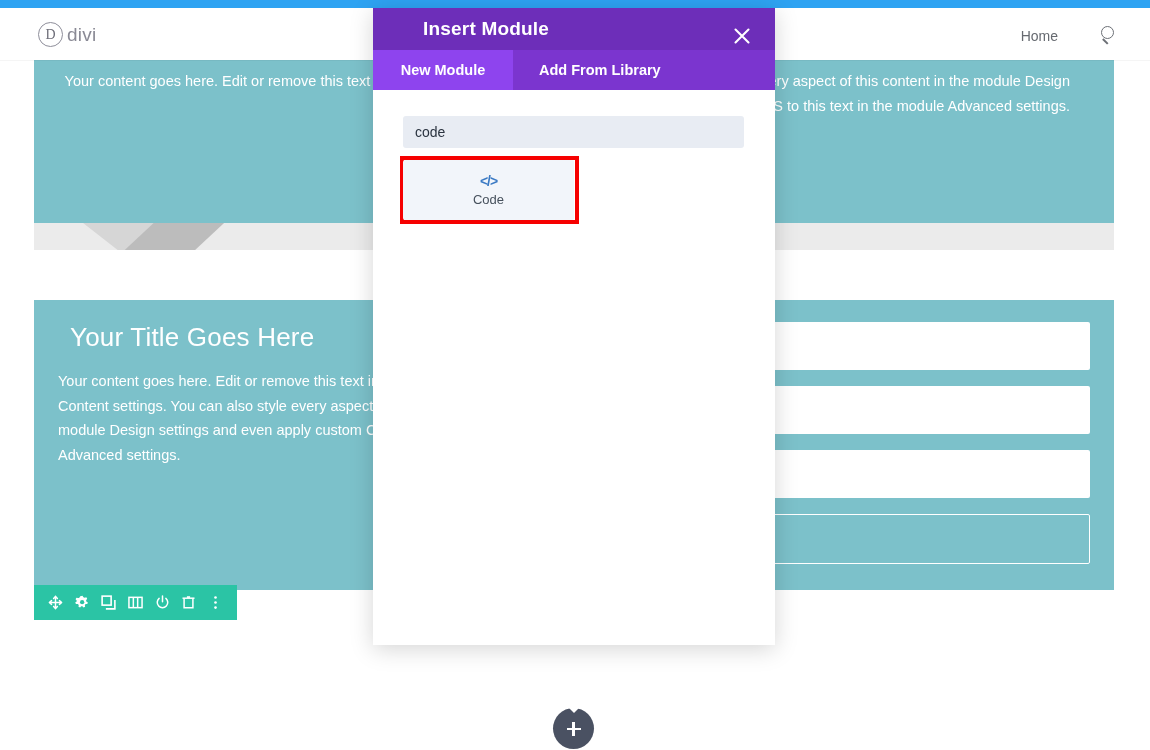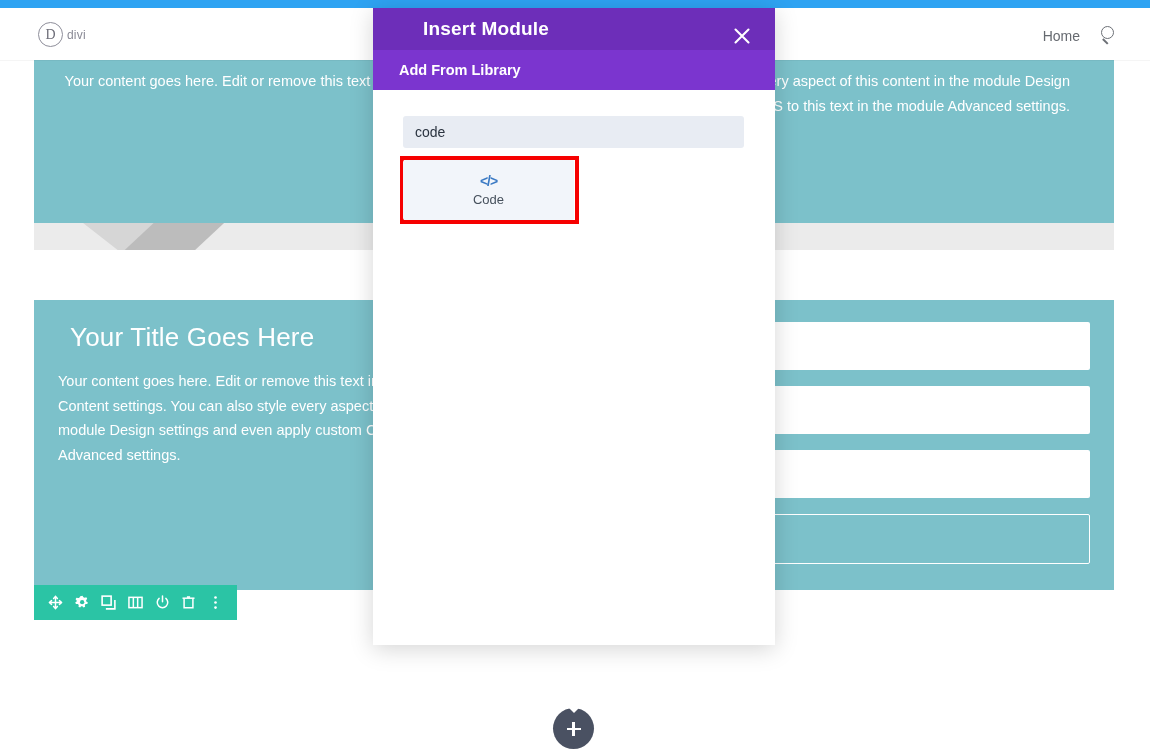--- a/index.html
+++ b/index.html
@@ -27,26 +27,26 @@
   .logo {
     position:absolute; left:38px; top:14px;
     display:flex; align-items:center; gap:4px;
   }
   .logo-mark {
     width:25px; height:25px; border:1.4px solid #8e8e9a; border-radius:50%;
     display:flex; align-items:center; justify-content:center;
     font-size:14px; color:#6f6f7a; font-family:"Liberation Serif", serif;
   }
   .logo-text {
-    font-size:12px; color:#8a8a95; letter-spacing:.2px;
+    font-size:19px; color:#8a8a95; letter-spacing:.2px;
     font-family:"Liberation Sans", sans-serif;
   }
   .nav-right {
     position:absolute; right:30px; top:18px;
-    display:flex; align-items:center; gap:20px;margin-left:8px;
+    display:flex; align-items:center; gap:42px;margin-left:8px;
   }
   .nav-link { font-size:14px; color:#666a70; }
   .search-glass { position:relative; width:20px; height:20px; }
   .search-glass .ring {
     position:absolute; left:1px; top:0; width:13px; height:13px;
     border:1.4px solid #6c7076; border-radius:50%;
   }
   .search-glass .stick {
     position:absolute; left:2.5px; top:12px; width:7px; height:1.5px;
     background:#6c7076; transform:rotate(45deg); transform-origin:left center;
@@ -299,20 +299,21 @@
     <div class="modal-head">
       <span class="modal-title">Insert Module</span>
       <span class="modal-close">
         <svg width="22" height="22" viewBox="0 0 22 22" fill="none" stroke="#fff" stroke-width="2.1" stroke-linecap="round">
           <path d="M4.5 4.5l13 13M17.5 4.5l-13 13"></path>
         </svg>
       </span>
     </div>
 
     <div class="modal-tabs">
+      <div class="tab new">New Module</div>
       <div class="tab lib">Add From Library</div>
     </div>
 
     <div class="modal-body">
       <input class="search-input" type="text" value="code" style="">
       <div class="tile-wrap">
         <div class="tile-highlight"></div>
         <div class="module-tile">
           <span class="tile-icon">&lt;/&gt;</span>
           <span class="tile-label">Code</span>

